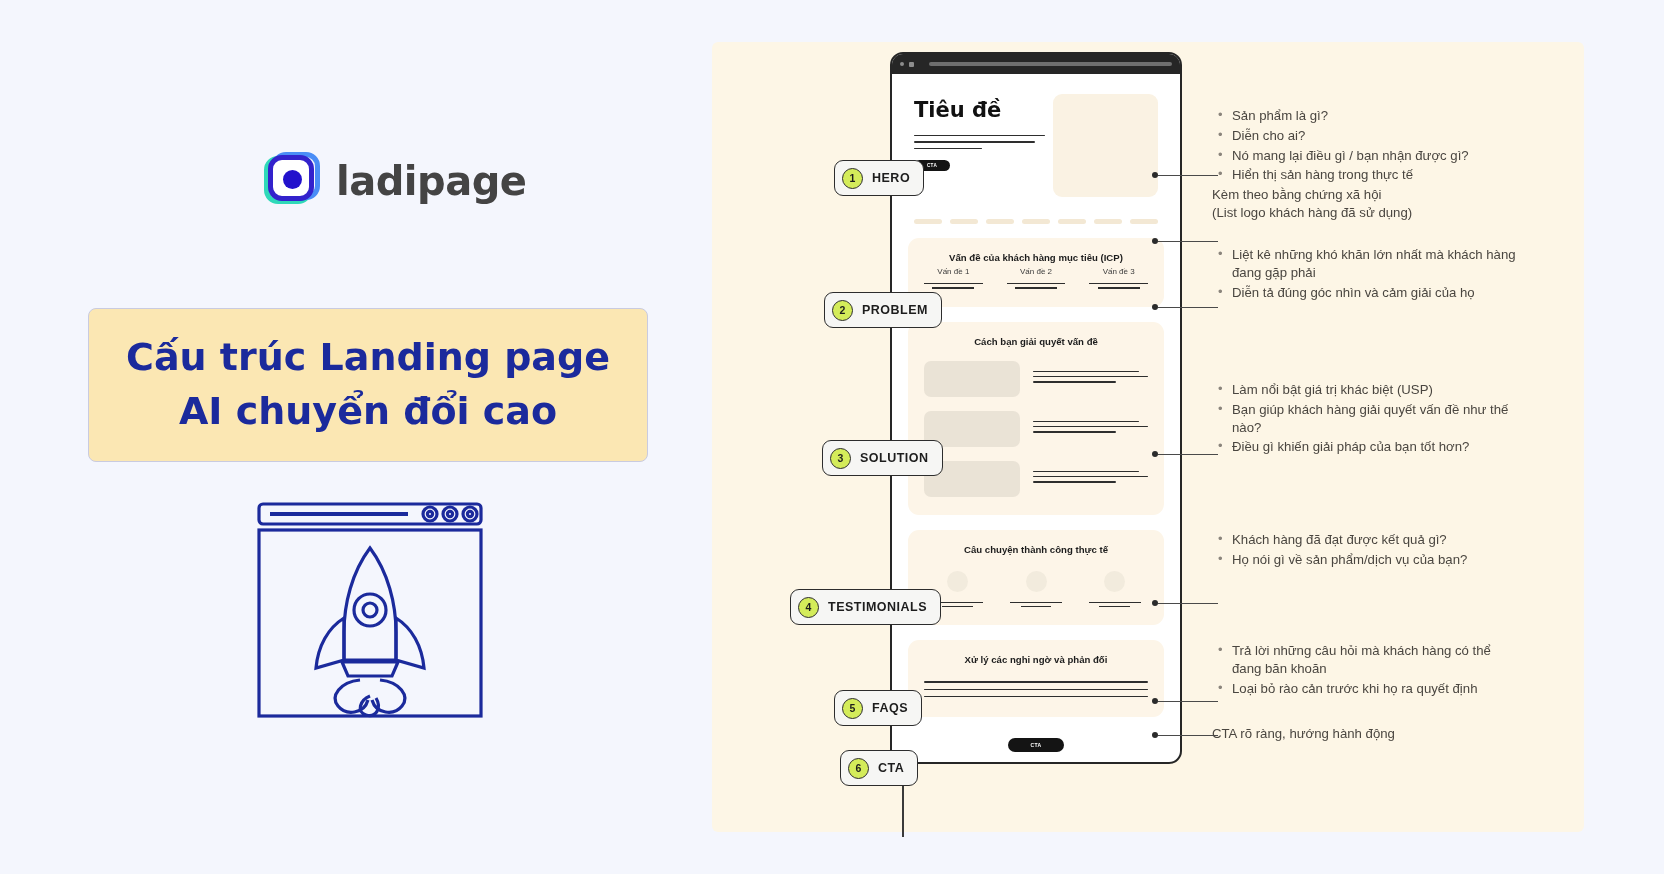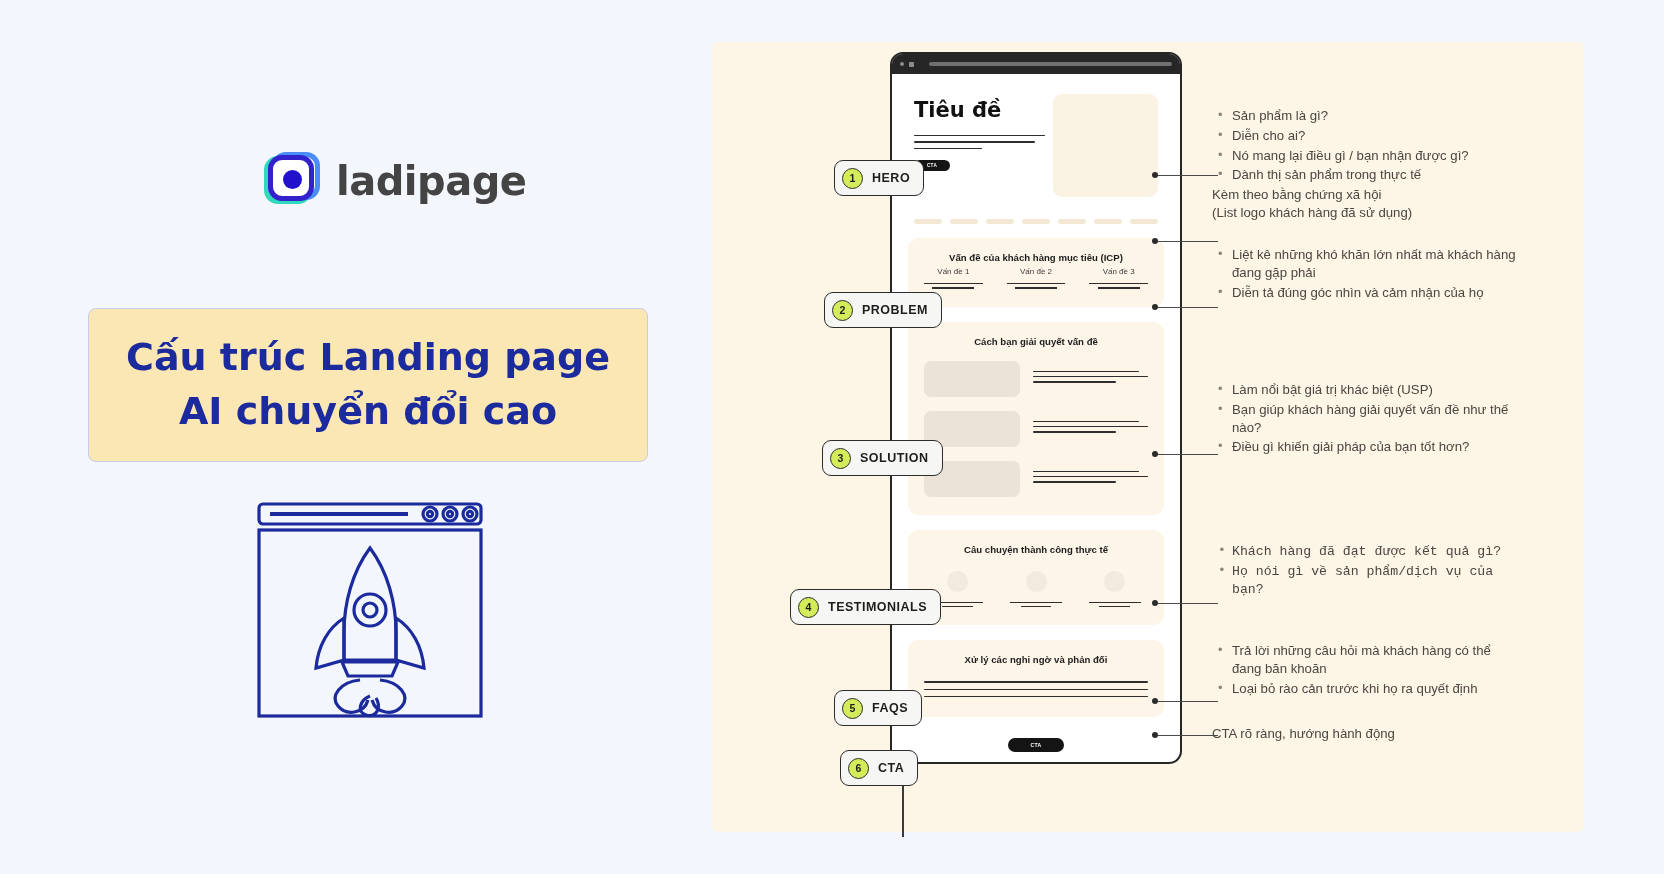--- a/index.html
+++ b/index.html
@@ -406,45 +406,45 @@
     <div class="conn" style="left:446px; top:659px; width:60px;"></div>
 
     <div class="conn-dot" style="left:440px; top:690px;"></div>
     <div class="conn" style="left:446px; top:693px; width:60px;"></div>
 
     <div class="note" style="left:506px; top:65px; width:330px;">
       <ul>
         <li>Sản phẩm là gì?</li>
         <li>Diễn cho ai?</li>
         <li>Nó mang lại điều gì / bạn nhận được gì?</li>
-        <li>Dành thị sản phẩm trong thực tế</li>
+        <li>Hiển thị sản hàng trong thực tế</li>
       </ul>
     </div>
 
     <div class="note" style="left:500px; top:144px; width:330px;">
       <p>Kèm theo bằng chứng xã hội</p>
       <p>(List logo khách hàng đã sử dụng)</p>
     </div>
 
     <div class="note" style="left:506px; top:204px; width:310px;">
       <ul>
         <li>Liệt kê những khó khăn lớn nhất mà khách hàng đang gặp phải</li>
-        <li>Diễn tả đúng góc nhìn và cảm nhận của họ</li>
+        <li>Diễn tả đúng góc nhìn và cảm giải của họ</li>
       </ul>
     </div>
 
     <div class="note" style="left:506px; top:339px; width:310px;">
       <ul>
         <li>Làm nổi bật giá trị khác biệt (USP)</li>
         <li>Bạn giúp khách hàng giải quyết vấn đề như thế nào?</li>
         <li>Điều gì khiến giải pháp của bạn tốt hơn?</li>
       </ul>
     </div>
 
-    <div class="note" style="left:506px; top:501px; width:310px;font-family:Liberation Mono, monospace;">
+    <div class="note" style="left:506px; top:489px; width:310px;">
       <ul>
         <li>Khách hàng đã đạt được kết quả gì?</li>
         <li>Họ nói gì về sản phẩm/dịch vụ của bạn?</li>
       </ul>
     </div>
 
     <div class="note" style="left:506px; top:600px; width:300px;">
       <ul>
         <li>Trả lời những câu hỏi mà khách hàng có thể đang băn khoăn</li>
         <li>Loại bỏ rào cản trước khi họ ra quyết định</li>

